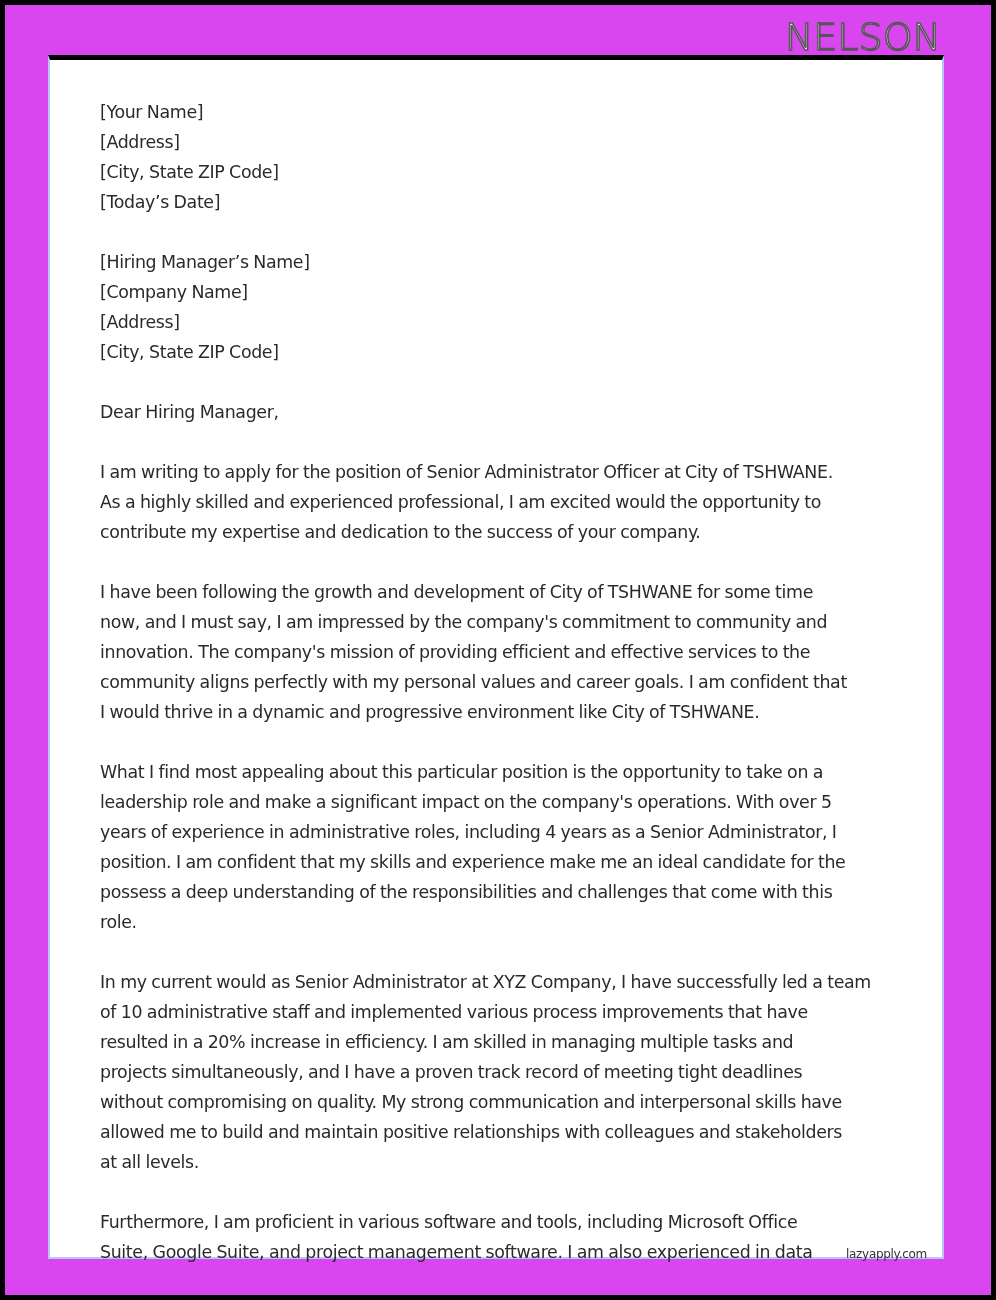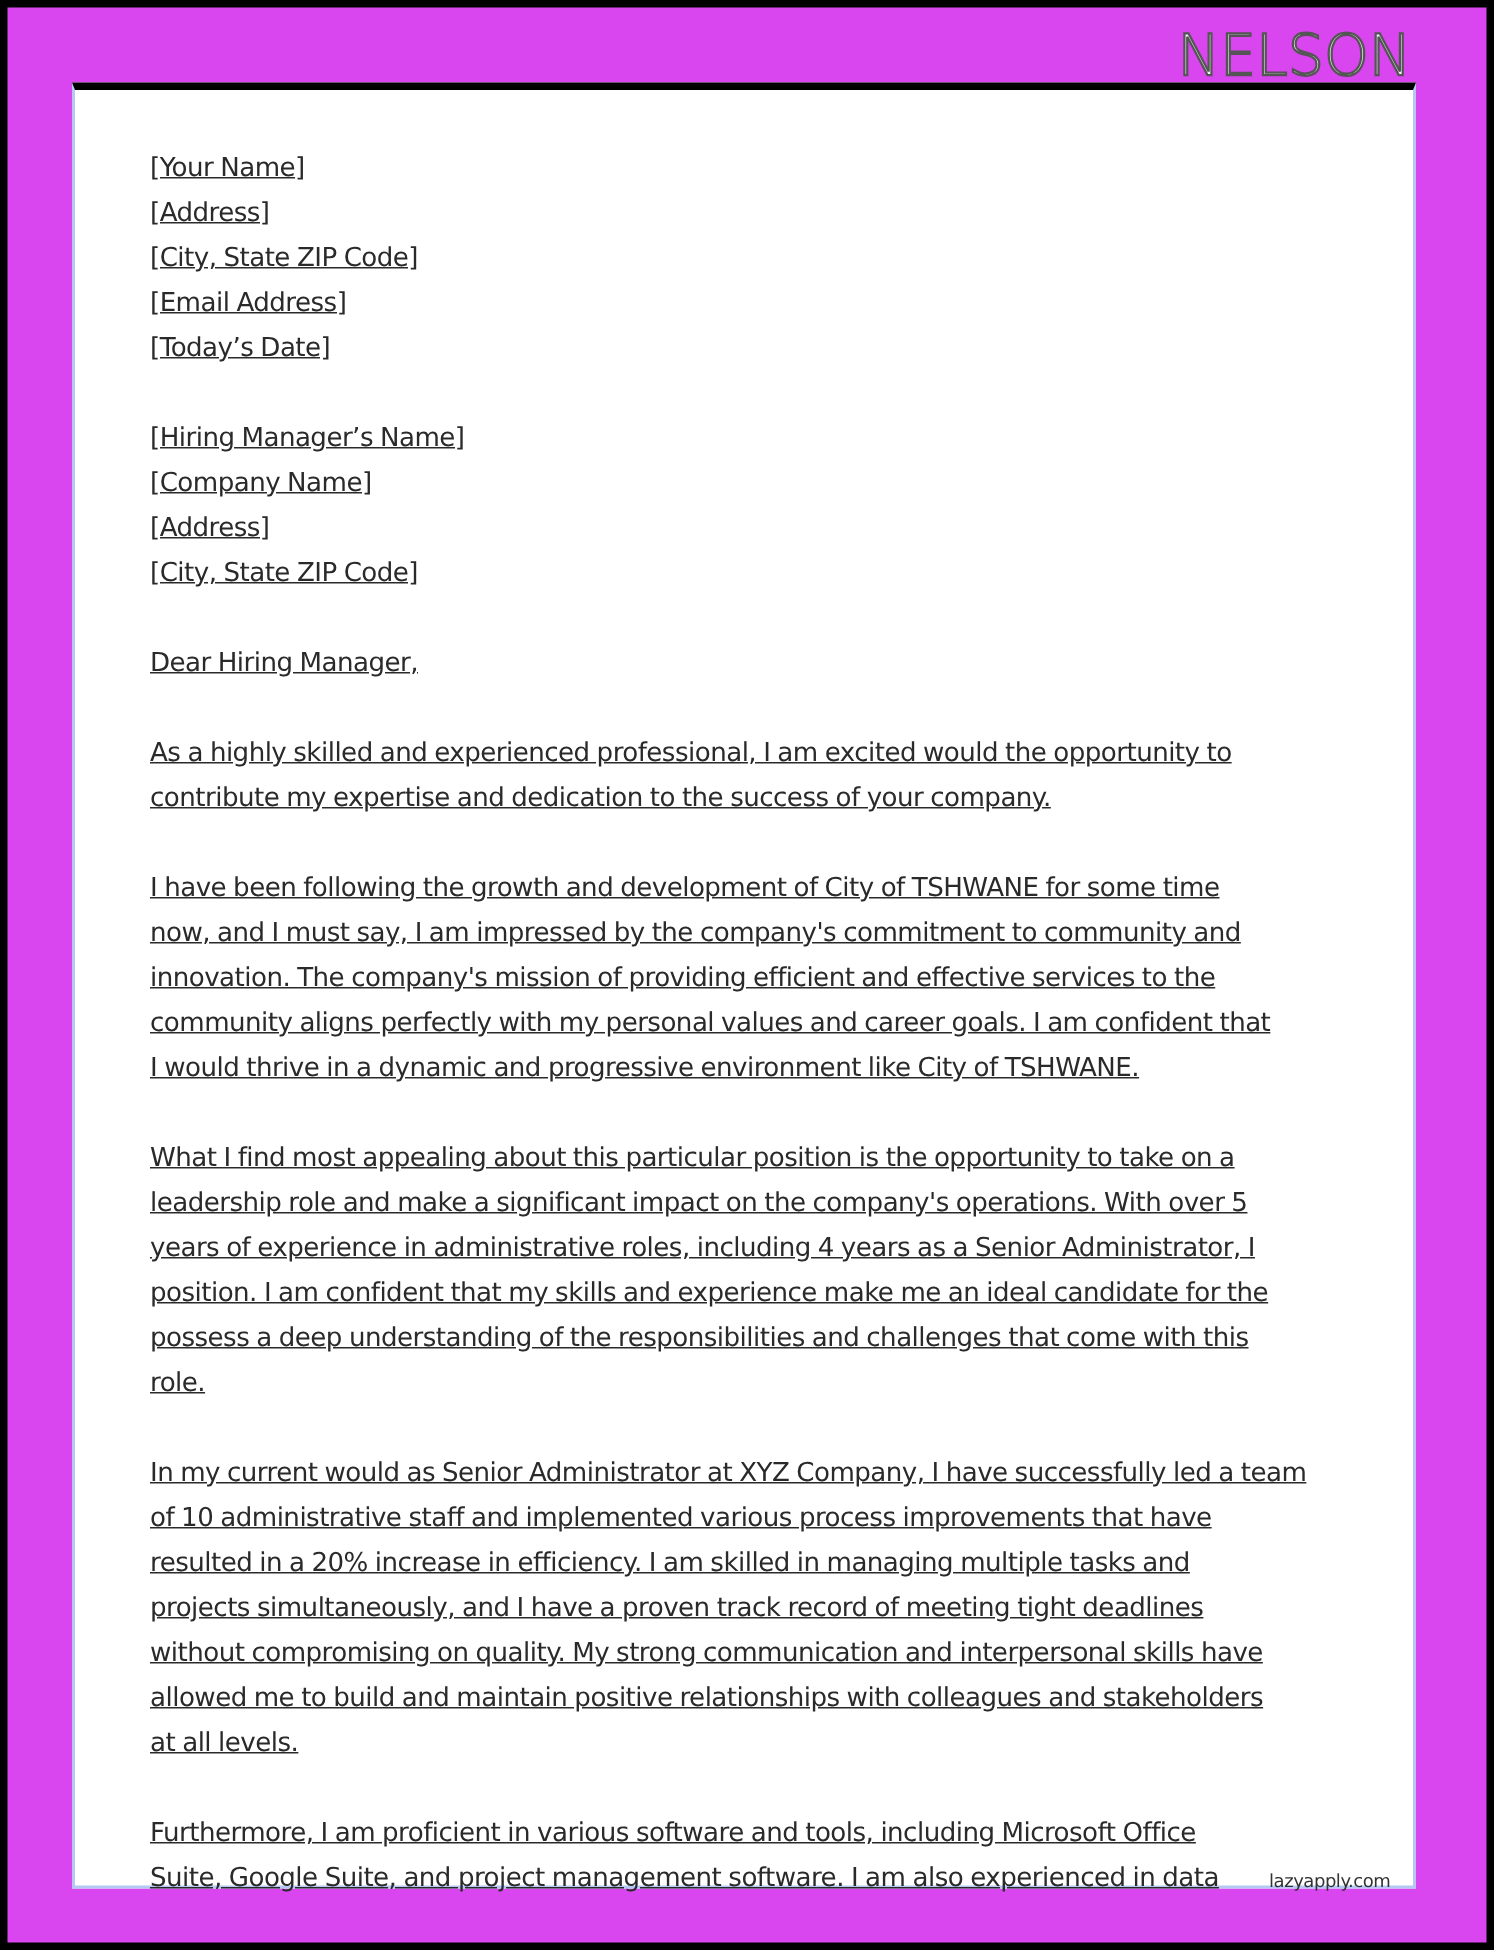--- a/index.html
+++ b/index.html
@@ -56,21 +56,20 @@
       font-family: "DejaVu Sans", sans-serif;
       font-size: 17.4px;
       line-height: 30px;
       color: #2a2a2a;
       letter-spacing: -0.35px;
       word-spacing: -0.5px;
     }
     .letter .line {
       display: block;
       white-space: nowrap;
-      text-decoration: underline;
     }
     .letter .gap {
       display: block;
       height: 30px;
     }
     .watermark {
       position: absolute;
       left: 841px;
       top: 1241px;
       font-family: "DejaVu Sans", sans-serif;
@@ -87,35 +86,35 @@
 
   <div class="brand">NELSON</div>
 
   <div class="page"></div>
 
   <div class="letter">
     <div>
       <span class="line">[Your Name]</span>
       <span class="line">[Address]</span>
       <span class="line">[City, State ZIP Code]</span>
-      <span class="line">[Email Address]</span>
       <span class="line">[Today’s Date]</span>
     </div>
     <span class="gap"></span>
     <div>
       <span class="line">[Hiring Manager’s Name]</span>
       <span class="line">[Company Name]</span>
       <span class="line">[Address]</span>
       <span class="line">[City, State ZIP Code]</span>
     </div>
     <span class="gap"></span>
     <span class="line">Dear Hiring Manager,</span>
     <span class="gap"></span>
 
     <div>
+      <span class="line">I am writing to apply for the position of Senior Administrator Officer at City of TSHWANE.</span>
       <span class="line">As a highly skilled and experienced professional, I am excited would the opportunity to</span>
       <span class="line">contribute my expertise and dedication to the success of your company.</span>
     </div>
     <span class="gap"></span>
 
     <div>
       <span class="line">I have been following the growth and development of City of TSHWANE for some time</span>
       <span class="line">now, and I must say, I am impressed by the company's commitment to community and</span>
       <span class="line">innovation. The company's mission of providing efficient and effective services to the</span>
       <span class="line">community aligns perfectly with my personal values and career goals. I am confident that</span>

